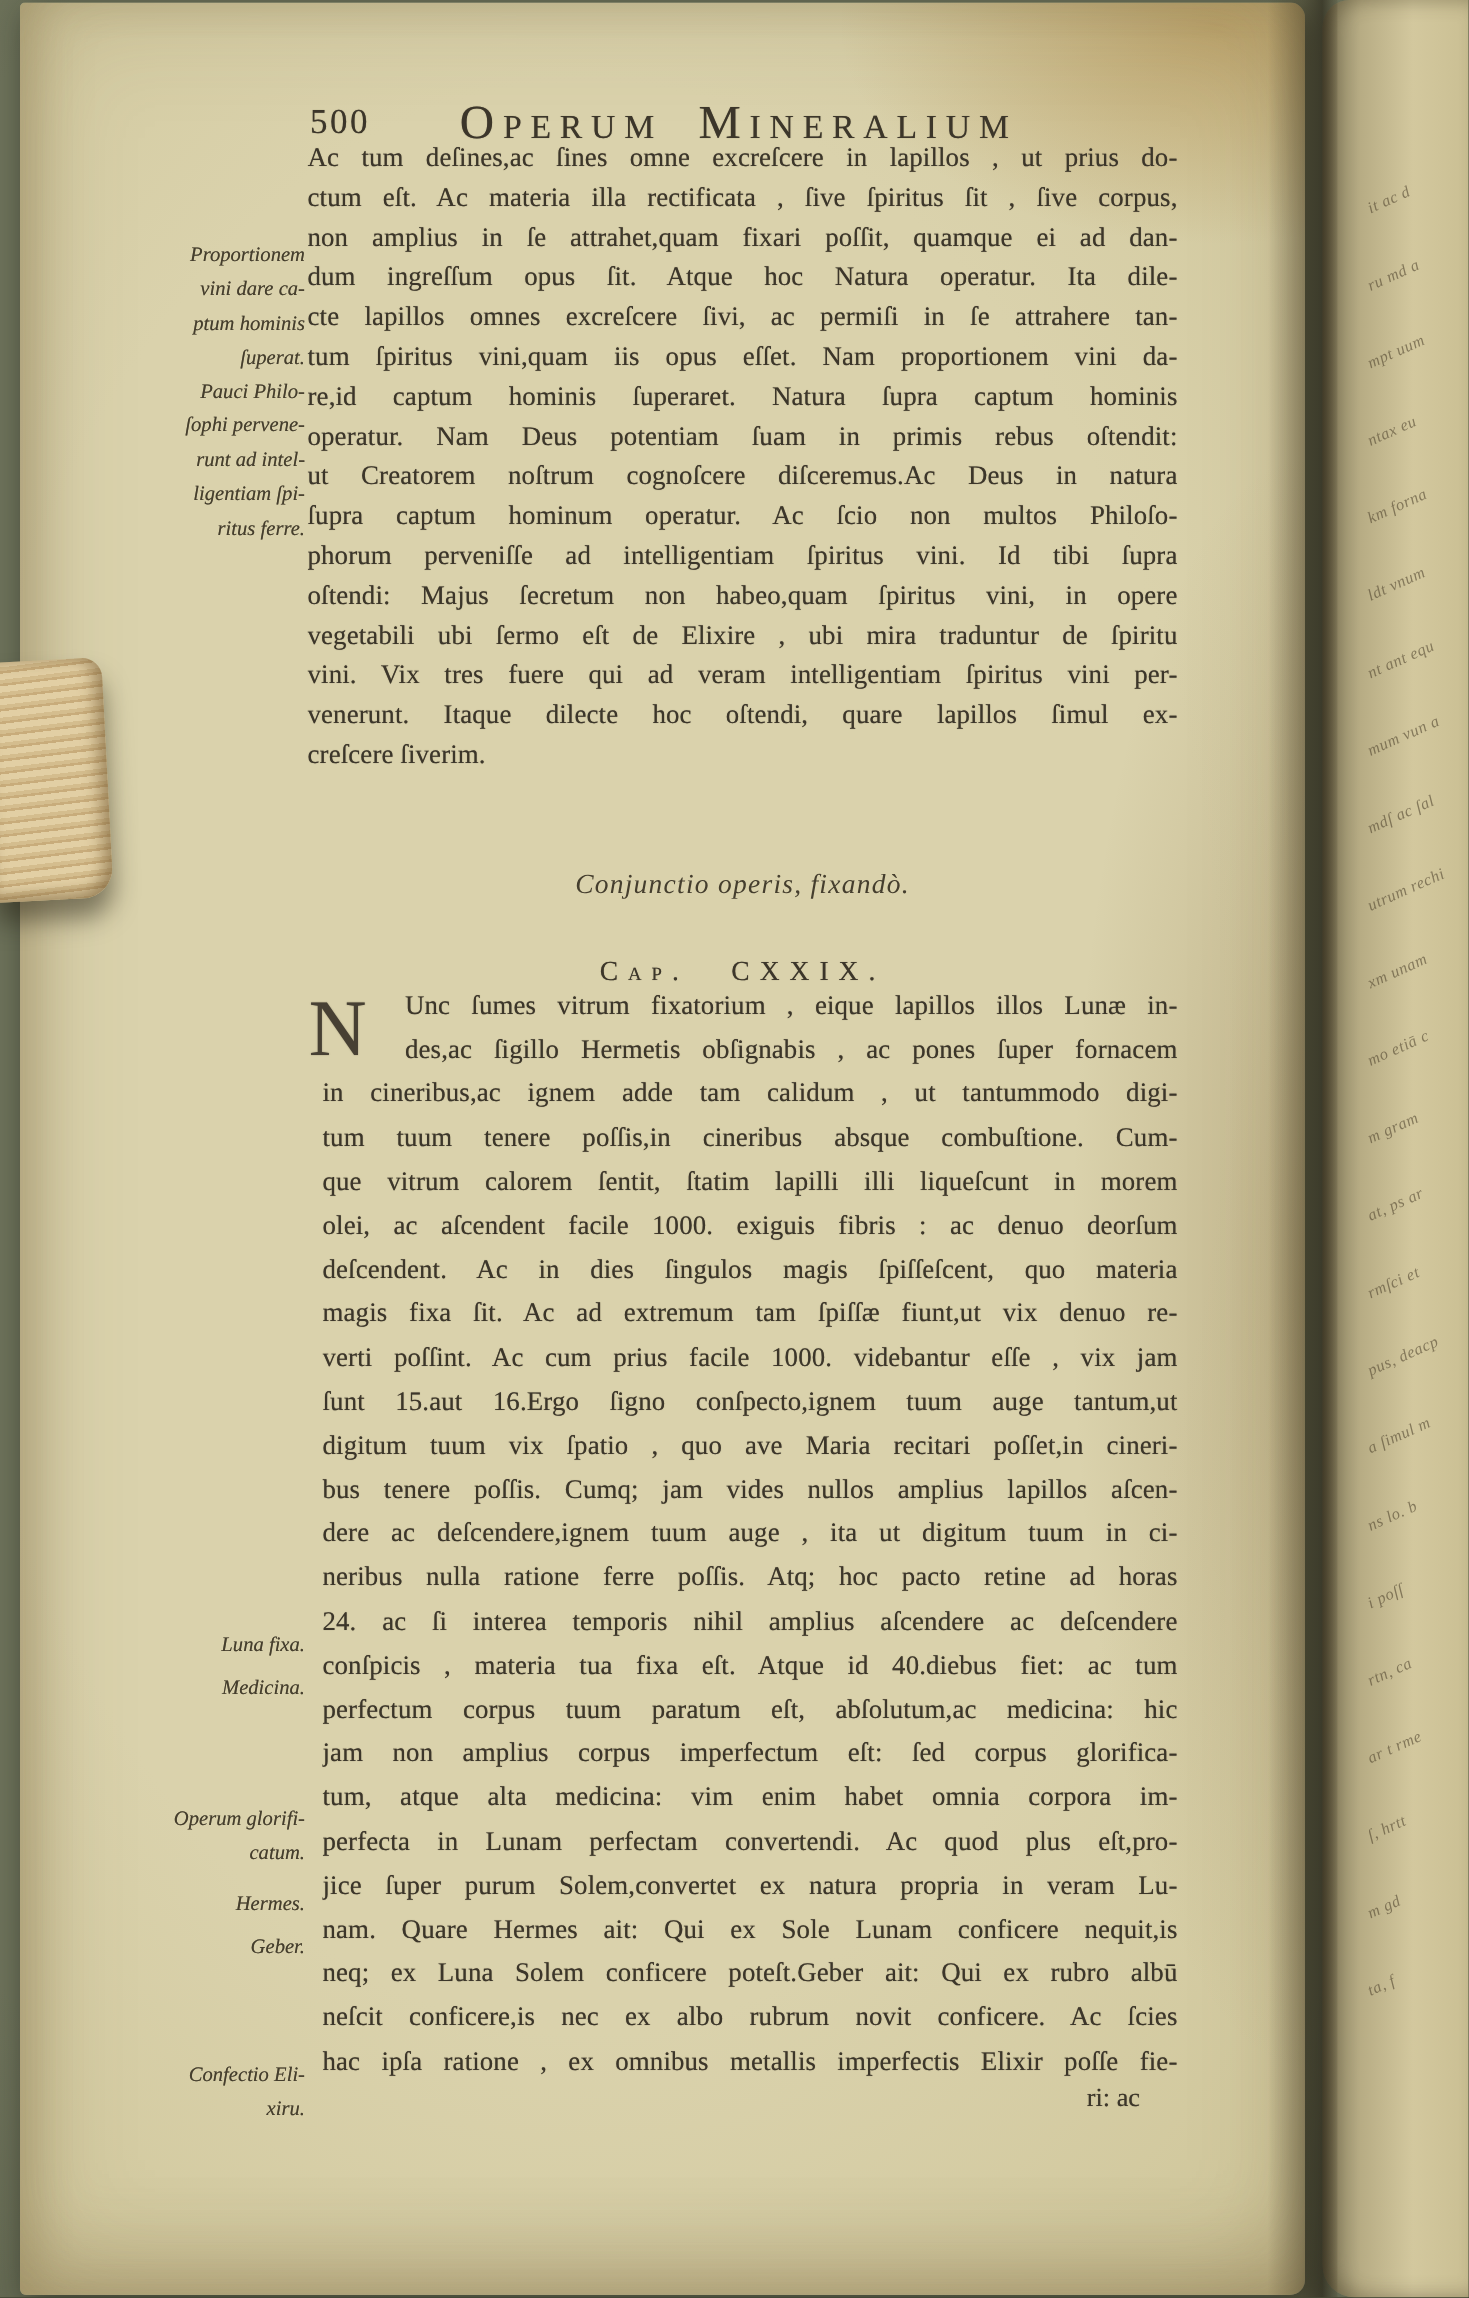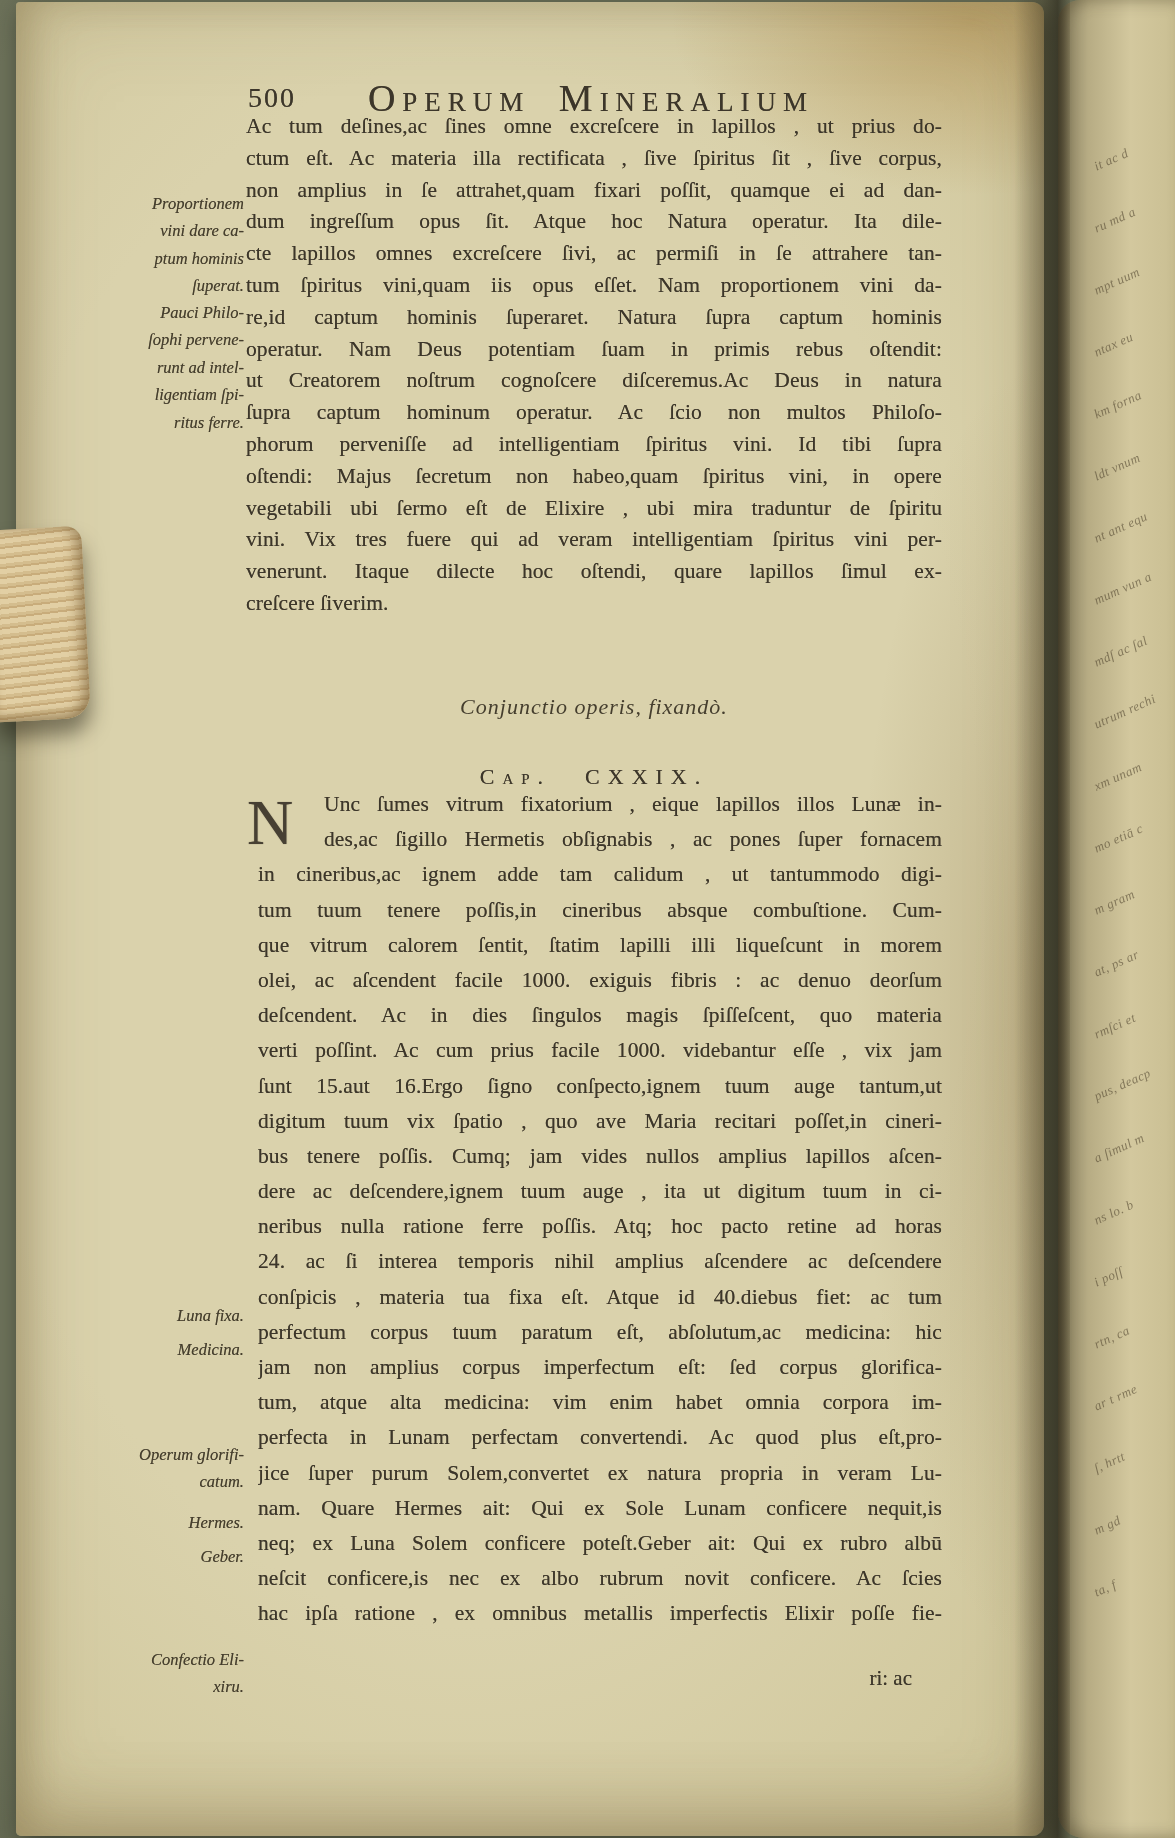--- a/index.html
+++ b/index.html
@@ -157,20 +157,21 @@
 
   <div class="initial">N</div>
   <div class="para2 ink">
       <div class="tl">Unc ſumes vitrum fixatorium , eique lapillos illos Lunæ in-</div>
       <div class="tl">des,ac ſigillo Hermetis obſignabis , ac pones ſuper fornacem</div>
       <div class="tl">in cineribus,ac ignem adde tam calidum , ut tantummodo digi-</div>
       <div class="tl">tum tuum tenere poſſis,in cineribus absque combuſtione.  Cum-</div>
       <div class="tl">que vitrum calorem ſentit, ſtatim lapilli illi liqueſcunt in morem</div>
       <div class="tl">olei, ac aſcendent facile 1000. exiguis fibris : ac denuo deorſum</div>
       <div class="tl">deſcendent.  Ac in dies ſingulos magis ſpiſſeſcent, quo materia</div>
+      <div class="tl">magis fixa ſit.  Ac ad extremum tam ſpiſſæ fiunt,ut vix denuo re-</div>
       <div class="tl">verti poſſint.  Ac cum prius facile 1000. videbantur eſſe , vix jam</div>
       <div class="tl">ſunt 15.aut 16.Ergo ſigno conſpecto,ignem tuum auge tantum,ut</div>
       <div class="tl">digitum tuum vix ſpatio , quo ave Maria recitari poſſet,in cineri-</div>
       <div class="tl">bus tenere poſſis.  Cumq; jam vides nullos amplius lapillos aſcen-</div>
       <div class="tl">dere ac deſcendere,ignem tuum auge , ita ut digitum tuum in ci-</div>
       <div class="tl">neribus nulla ratione ferre poſſis.  Atq; hoc pacto retine ad horas</div>
       <div class="tl">24. ac ſi interea temporis nihil amplius aſcendere ac deſcendere</div>
       <div class="tl">conſpicis , materia tua fixa eſt.  Atque id 40.diebus fiet:  ac tum</div>
       <div class="tl">perfectum corpus tuum paratum eſt, abſolutum,ac medicina: hic</div>
       <div class="tl">jam non amplius corpus imperfectum eſt:  ſed corpus glorifica-</div>

